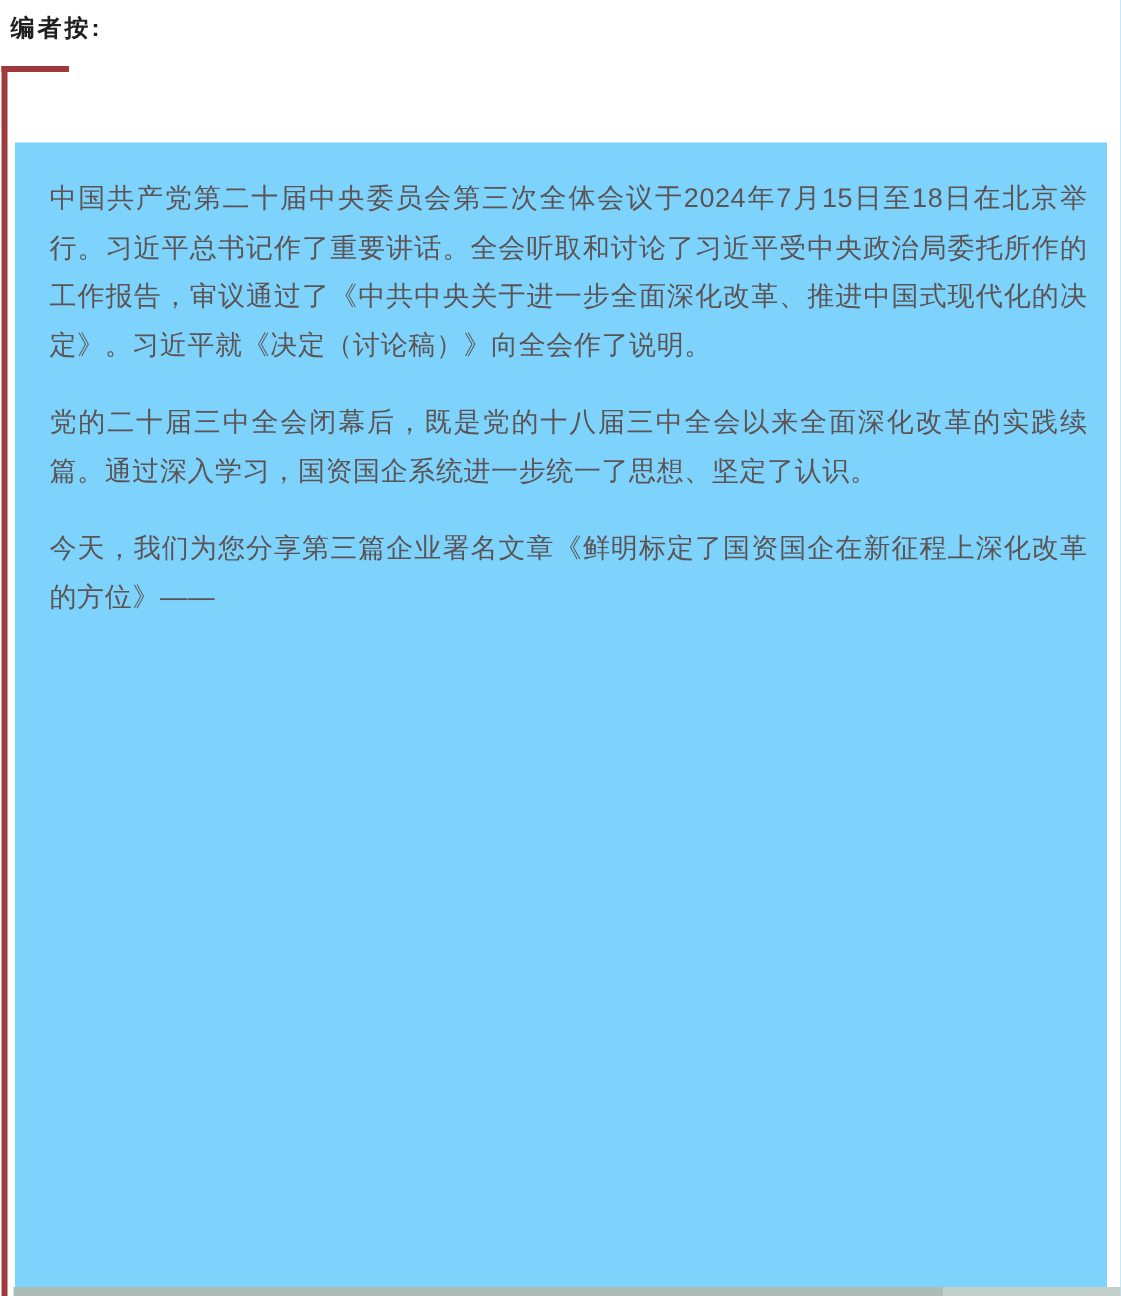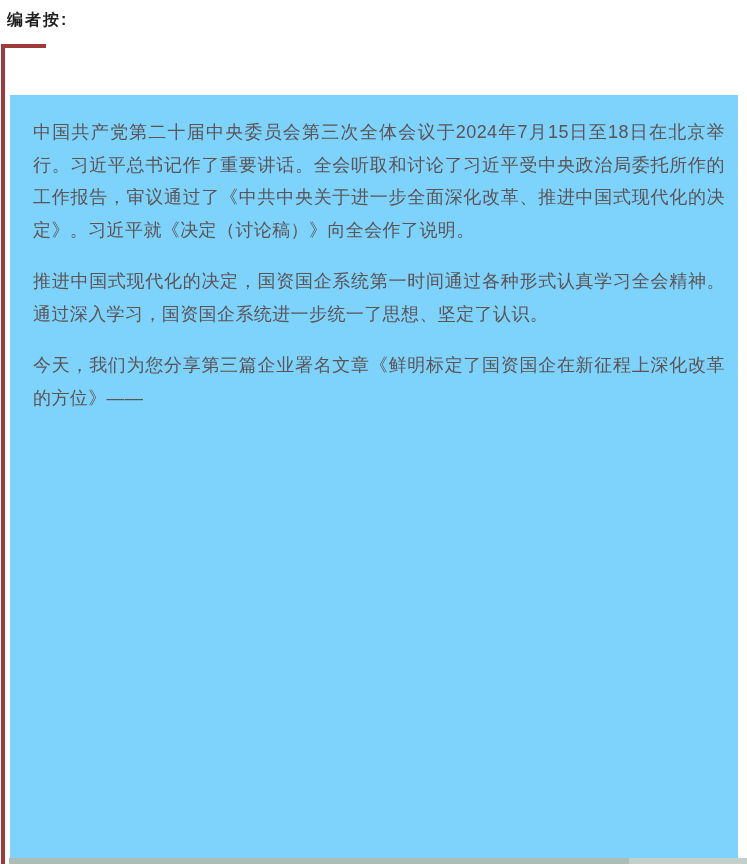--- a/index.html
+++ b/index.html
@@ -80,18 +80,18 @@
 <body>
 
 <div class="page-title">编者按:</div>
 
 <div class="note-frame">
   <div class="accent-vbar"></div>
   <div class="accent-hbar"></div>
 
   <div class="note-box">
     <p>中国共产党第二十届中央委员会第三次全体会议于2024年7月15日至18日在北京举行。习近平总书记作了重要讲话。全会听取和讨论了习近平受中央政治局委托所作的工作报告，审议通过了《中共中央关于进一步全面深化改革、推进中国式现代化的决定》。习近平就《决定（讨论稿）》向全会作了说明。</p>
-    <p>推进中国式现代化的决定，国资国企系统第一时间通过各种形式认真学习全会精神。通过深入学习，国资国企系统进一步统一了思想、坚定了认识。</p>
+    <p>党的二十届三中全会闭幕后，既是党的十八届三中全会以来全面深化改革的实践续篇。通过深入学习，国资国企系统进一步统一了思想、坚定了认识。</p>
     <p>今天，我们为您分享第三篇企业署名文章《鲜明标定了国资国企在新征程上深化改革的方位》——</p>
   </div>
 </div>
 
 <div class="next-content-edge"></div>
 
 </body></html>

